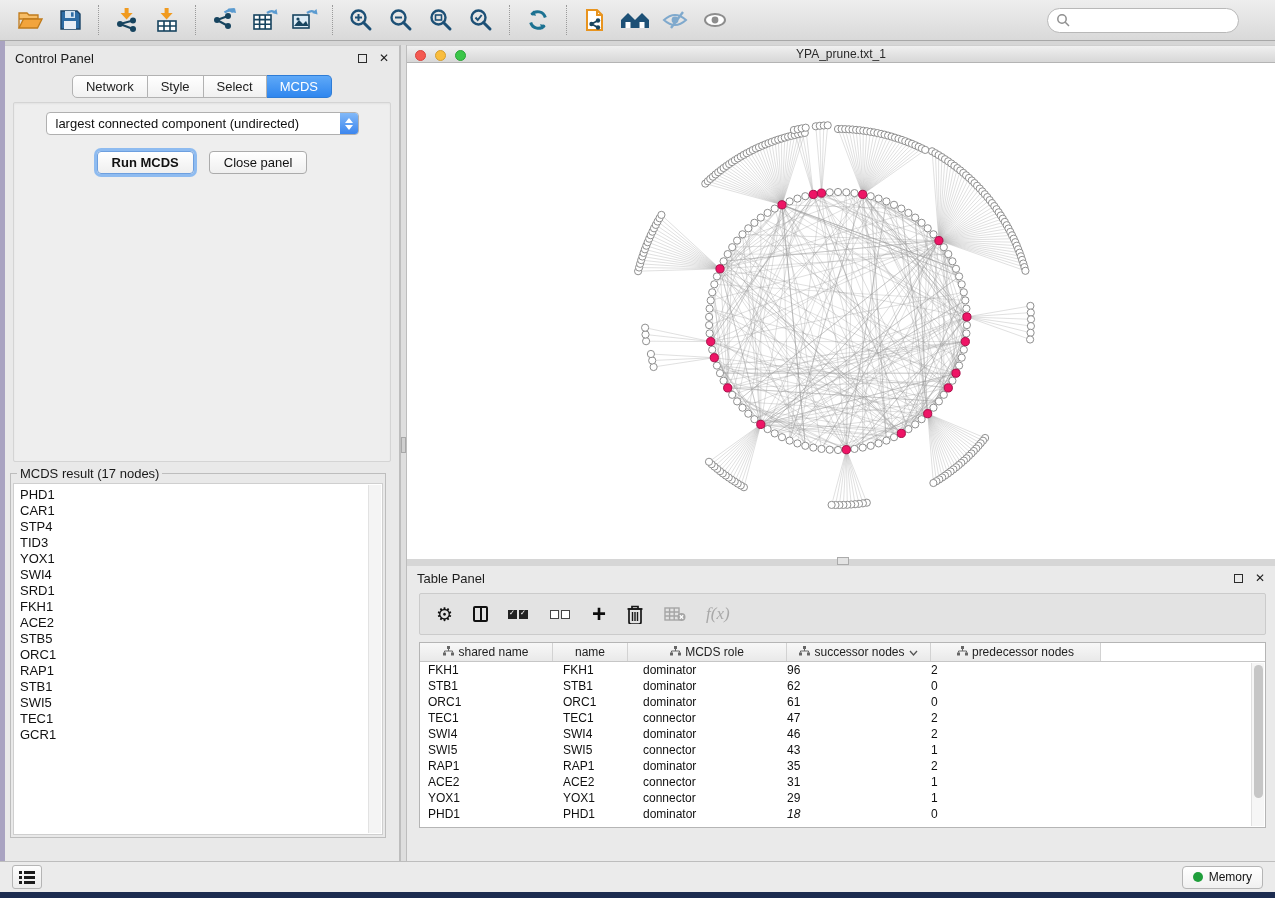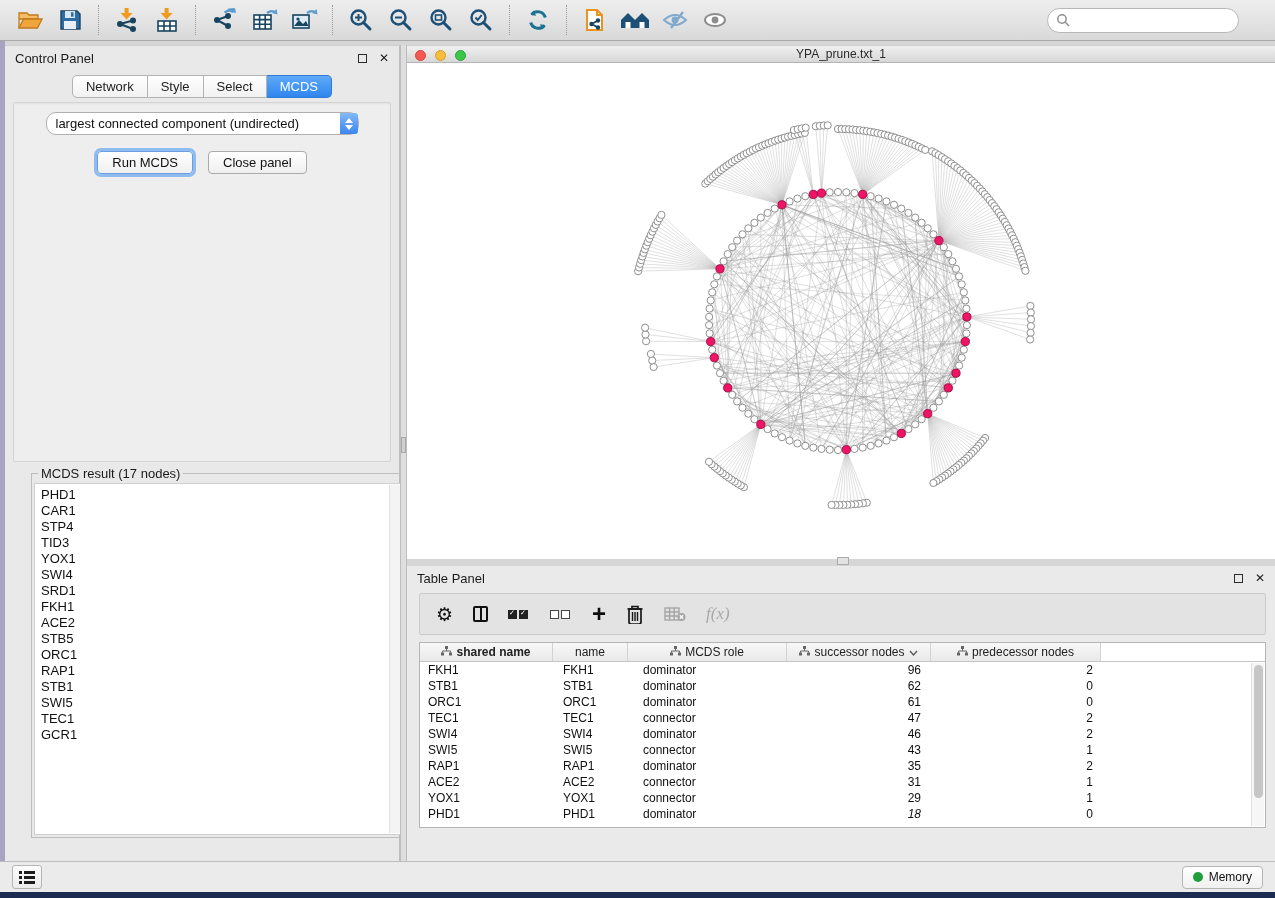--- a/index.html
+++ b/index.html
@@ -35,32 +35,32 @@
 .tabbar { display:flex; justify-content:center; margin-top:5px; }
 .tab { font-size:13px; padding:3px 13px; background:linear-gradient(#ffffff,#f1f1f1);
   border:1px solid #b2b2b2; border-left:none; color:#222; cursor:pointer; }
 .tab:first-child { border-left:1px solid #b2b2b2; border-radius:5px 0 0 5px; }
 .tab:last-child { border-radius:0 5px 5px 0; }
 .tab.active { background:linear-gradient(#5fa9f8,#2f86ee); color:#fff; border-color:#2e7cd6; }
 .sub-panel { margin:4px 8px 0 8px; height:360px; background:#eeeeee;
   border:1px solid #d4d4d4; border-radius:2px; box-shadow:inset 0 1px 2px rgba(0,0,0,.05); }
 .opt-label { text-align:center; margin-top:18px; font-size:13px; color:#1d1d1d; }
 .dropdown { position:relative; margin:9px auto 16px auto; width:313px; height:23px; background:#fff;
-  border:1px solid #b0b0b0; border-radius:10px; font-size:13px; color:#111;
+  border:1px solid #b0b0b0; border-radius:4px; font-size:13px; color:#111;
   display:flex; align-items:center; padding-left:9px; cursor:pointer; }
 .stepper { position:absolute; right:0; top:0; width:18px; height:21px;
   background:linear-gradient(#82b9f8,#3c86ee); border-radius:0 3px 3px 0;
   display:flex; flex-direction:column; align-items:center; justify-content:center; gap:2px; }
 .stepper .up { width:0; height:0; border-left:4px solid transparent; border-right:4px solid transparent; border-bottom:5px solid #fff; }
 .stepper .dn { width:0; height:0; border-left:4px solid transparent; border-right:4px solid transparent; border-top:5px solid #fff; }
 .btn-row { display:flex; justify-content:center; gap:15px; margin-top:13px; }
 .btn { font-size:13px; color:#111; padding:3px 14px; background:linear-gradient(#ffffff,#efefef);
   border:1px solid #ababab; border-radius:4px; cursor:pointer; }
-.btn.focused { box-shadow:0 0 0 3px rgba(110,170,240,.75); border-color:#6d9fdf; }
-.result-box { position:absolute; left:26px; top:420px; width:376px; height:372px;
+.btn.focused { box-shadow:0 0 0 3px rgba(110,170,240,.75); border-color:#6d9fdf;font-weight:bold; }
+.result-box { position:absolute; left:5px; top:420px; width:376px; height:372px;
   border:1px solid #bdbdbd; padding:2px; }
 .result-box legend { font-size:13px; color:#1a1a1a; padding:0 3px; margin-left:4px; }
 .result-list { position:relative; width:100%; height:100%; background:#fff;
   border:1px solid #cfcfcf; overflow:hidden; padding:3px 0 0 6px; }
 .result-list .item { font-size:13px; line-height:16px; color:#111; }
 .list-scroll { position:absolute; right:1px; top:1px; bottom:1px; width:13px;
   background:#f4f4f4; border-left:1px solid #e2e2e2; }
 
 
 .v-divider { position:absolute; left:400px; top:45px; width:7px; height:817px; background:#dedede;
@@ -99,21 +99,21 @@
 .fx-glyph { font-family:"Liberation Serif",serif; font-style:italic; font-size:17px; color:#a8a8a8; }
 .tbl { position:absolute; left:12px; top:76px; width:847px; height:186px; background:#fff;
   border:1px solid #b5b5b5; overflow:hidden; }
 .tbl-head { display:flex; height:19px; background:linear-gradient(#f8f8f8,#e9e9e9);
   border-bottom:1px solid #c6c6c6; }
 .hcell { display:flex; align-items:center; justify-content:center; gap:4px;
   border-right:1px solid #d2d2d2; font-size:12px; color:#222; cursor:pointer; }
 .hcell.filler { flex:1; border-right:none; background:#fff; cursor:default; }
 .tbl-body .trow { display:flex; height:16px; }
 .tcell { font-size:12px; color:#101010; line-height:16px; white-space:nowrap; overflow:hidden; }
-.num { text-align:right; }
+.num { text-align:left; }
 .vscroll { position:absolute; right:1px; top:20px; bottom:1px; width:13px;
   background:#f6f6f6; border-left:1px solid #e0e0e0; }
 .vthumb { position:absolute; left:2px; top:2px; width:9px; height:133px; background:#c6c6c6; border-radius:5px; }
 .tbl-tabs { position:absolute; left:0; right:0; bottom:7px; display:flex; justify-content:center; }
 
 
 .status-bar { position:absolute; left:0; bottom:6px; width:1275px; height:31px;
   background:#ebebeb; border-top:1px solid #bdbdbd; display:flex; align-items:center; padding:0 12px; }
 .list-btn { width:30px; height:24px; background:linear-gradient(#fdfdfd,#ececec);
   border:1px solid #b5b5b5; border-radius:3px; display:flex; align-items:center; justify-content:center; cursor:pointer; }
@@ -1152,21 +1152,21 @@
             <circle cx="17.5" cy="11" r="4" fill="#a5a5a5"></circle>
             <path d="M15.8 9.3 l3.4 3.4 M19.2 9.3 l-3.4 3.4" stroke="#fff" stroke-width="1.3"></path>
           </svg>
         </button>
       <button class="tico">
           <span class="fx-glyph">f(x)</span>
         </button>
     </div>
     <div class="tbl">
       <div class="tbl-head" id="tbl-head">
-          <div class="hcell" style="width: 133px; font-weight: bold;">
+          <div class="hcell" style="width: 133px;">
             <span><svg width="11" height="10" viewBox="0 0 11 10">
                 <g fill="#666">
                   <rect x="4" y="0" width="3" height="3"></rect>
                   <rect x="0" y="6.5" width="3" height="3"></rect>
                   <rect x="8" y="6.5" width="3" height="3"></rect>
                 </g>
                 <path d="M5.5 3 v2 M1.5 6.5 v-1.5 h8 v1.5" stroke="#666" fill="none"></path>
               </svg></span>
             <span>shared name</span>
           </div>

